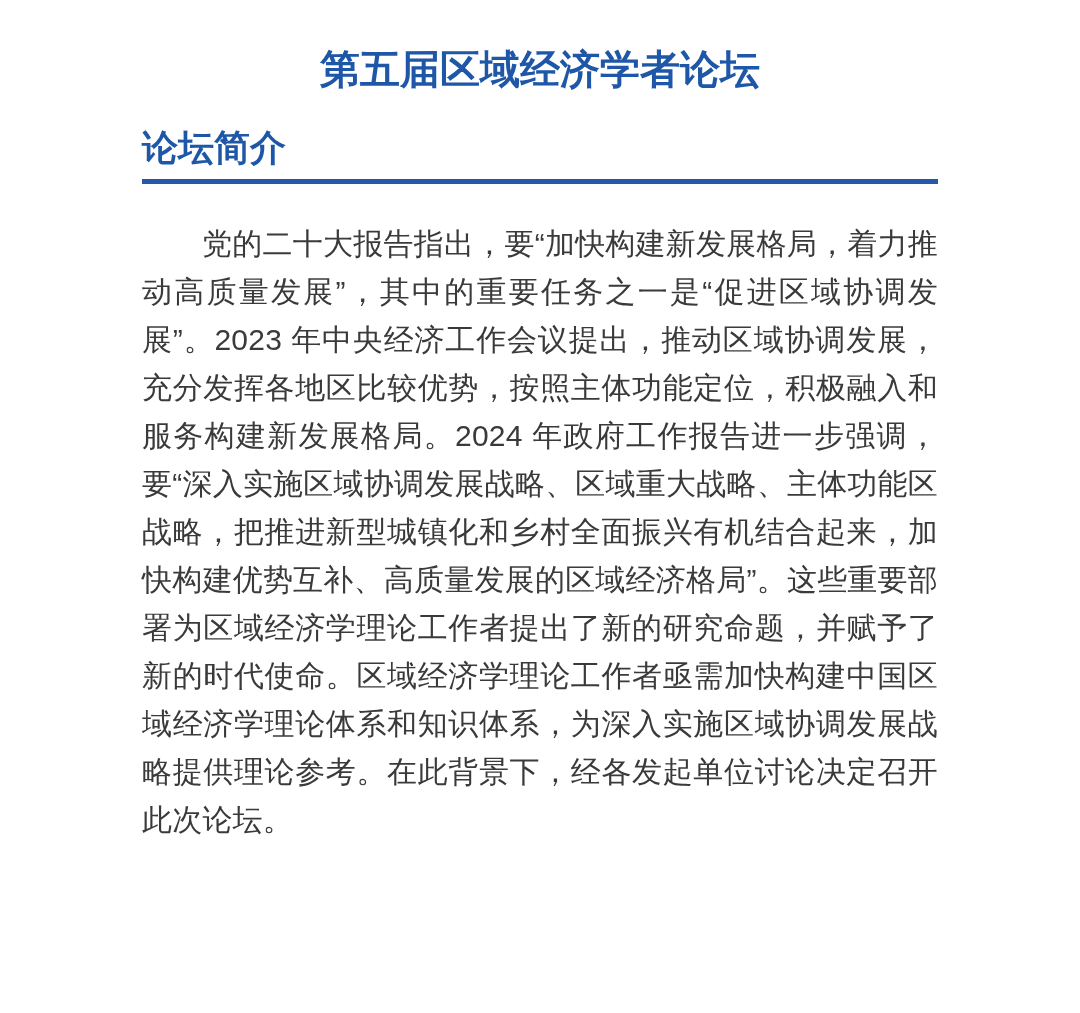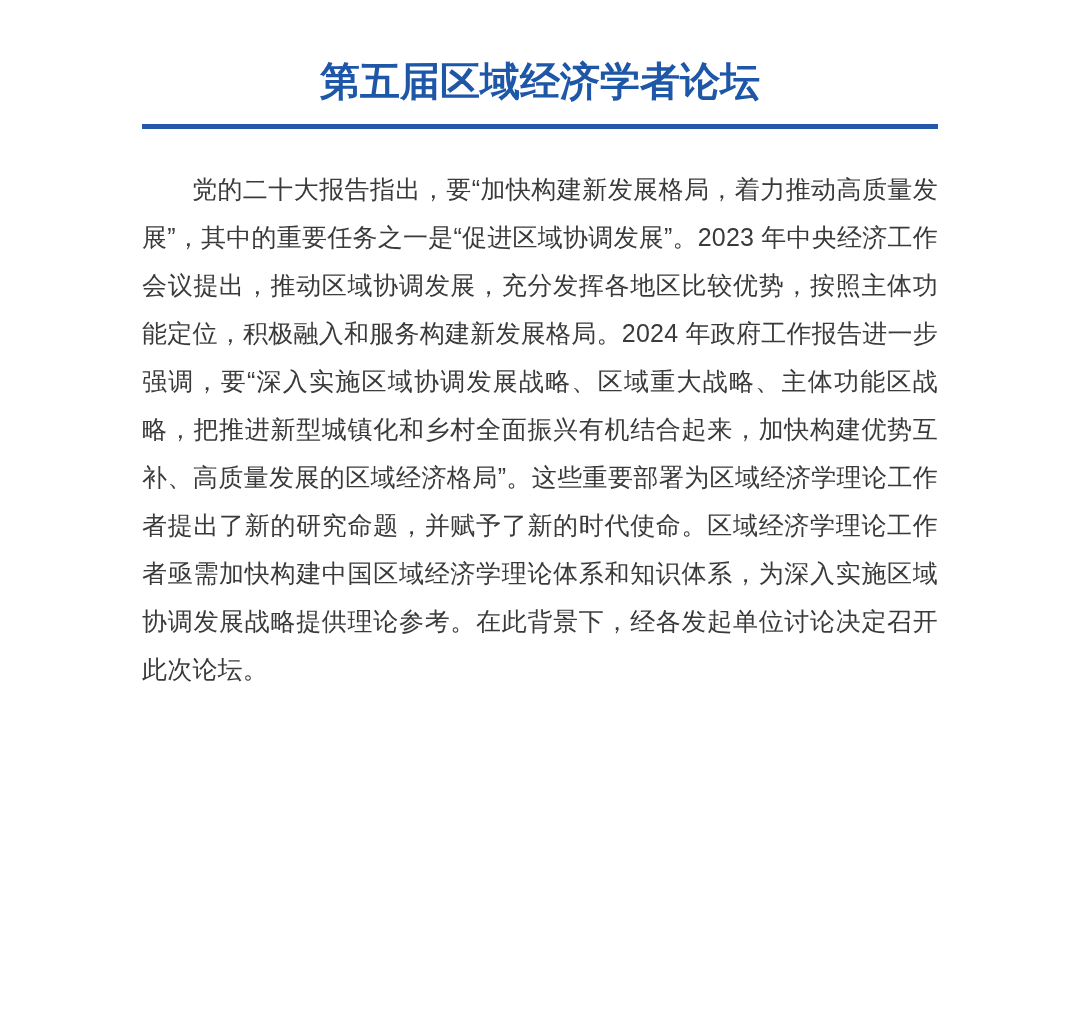--- a/index.html
+++ b/index.html
@@ -8,21 +8,21 @@
     background: #ffffff;
   }
   body {
     width: 1080px;
     min-height: 1013px;
     font-family: "Liberation Sans", sans-serif;
     -webkit-font-smoothing: antialiased;
   }
   .page {
     width: 796px;
-    margin: 12px auto;
+    margin: 0 auto;
     background: #ffffff;
   }
   .doc-title {
     margin: 0;
     padding-top: 36px;
     text-align: center;
     color: var(--accent_blue, #1e57a7);
     font-size: 40px;
     font-weight: bold;
     line-height: 66px;
@@ -38,21 +38,21 @@
     line-height: 1.2;
   }
   .section-rule {
     height: 5px;
     background: var(--rule_blue, #2458a8);
     margin-top: 10px;
     border: none;
   }
   .body-paragraph {
     margin: 0;
-    font-size: 25px;
+    font-size: 30px;
     line-height: 48px;
     color: var(--body_text, #3a3a3a);
     text-align: justify;
     text-indent: 2em;
     font-weight: normal;
     letter-spacing: 0.2px;
   }
   .body-paragraph.first {
     margin-top: 36px;
   }
@@ -61,18 +61,19 @@
 <body>
 
 <div class="page">
   <header>
     <h1 class="doc-title">
       <span class="title-line">第五届区域经济学者论坛</span>
     </h1>
   </header>
 
   <section>
+    <h2 class="section-heading">论坛简介</h2>
     <div class="section-rule"></div>
 
     <p class="body-paragraph first">党的二十大报告指出，要“加快构建新发展格局，着力推动高质量发展”，其中的重要任务之一是“促进区域协调发展”。2023 年中央经济工作会议提出，推动区域协调发展，充分发挥各地区比较优势，按照主体功能定位，积极融入和服务构建新发展格局。2024 年政府工作报告进一步强调，要“深入实施区域协调发展战略、区域重大战略、主体功能区战略，把推进新型城镇化和乡村全面振兴有机结合起来，加快构建优势互补、高质量发展的区域经济格局”。这些重要部署为区域经济学理论工作者提出了新的研究命题，并赋予了新的时代使命。区域经济学理论工作者亟需加快构建中国区域经济学理论体系和知识体系，为深入实施区域协调发展战略提供理论参考。在此背景下，经各发起单位讨论决定召开此次论坛。</p>
 
   </section>
 </div>
 
 </body></html>

